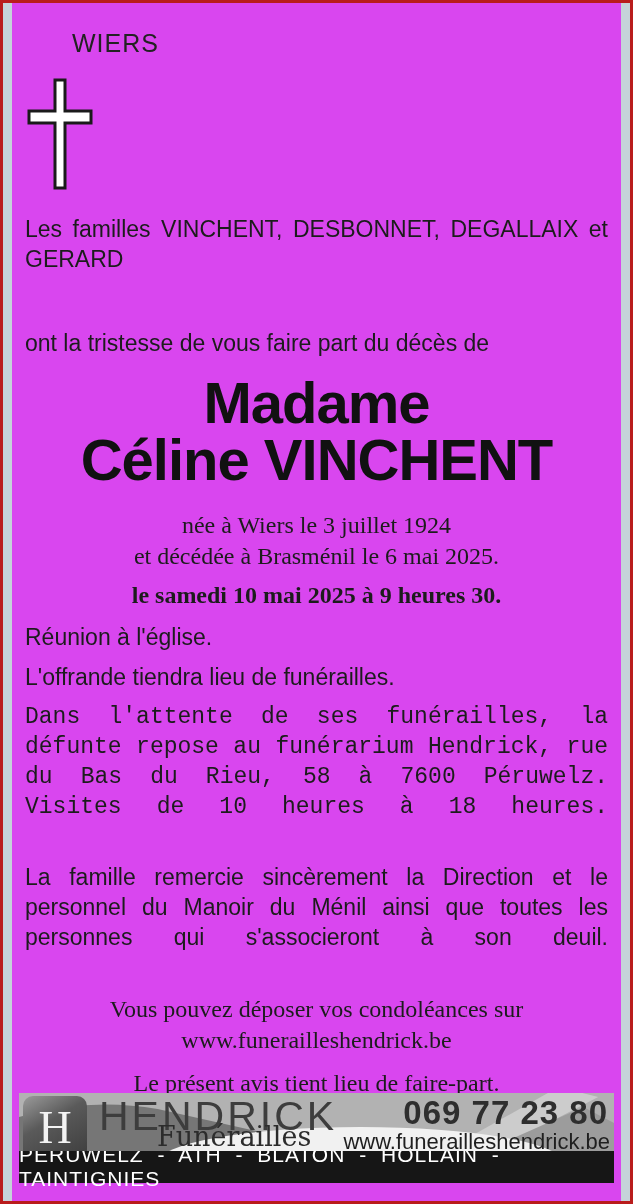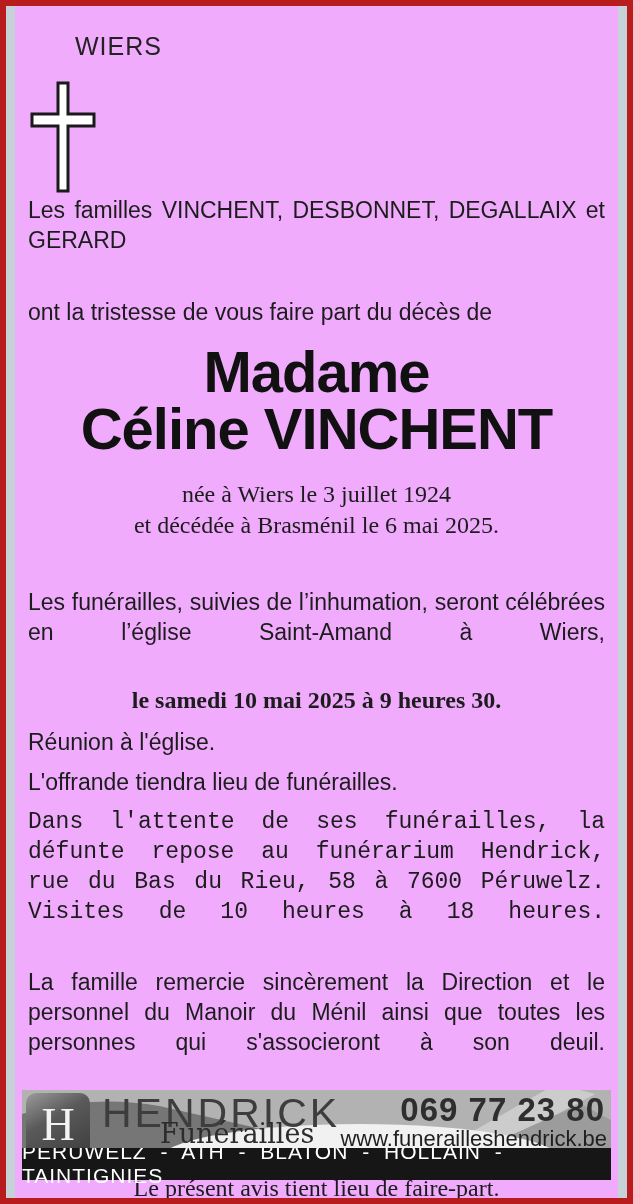--- a/index.html
+++ b/index.html
@@ -1,38 +1,38 @@
 <!DOCTYPE html>
 <html lang="fr"><head>
 <meta charset="utf-8">
 <style>
   html,body{margin:0;padding:0;background:#ffffff;}
   body{width:633px;height:1204px;font-family:"Liberation Sans",sans-serif;color:#1c1c1c;}
 
   .sheet{
     position:relative;width:633px;height:1204px;box-sizing:border-box;
-    border:6px solid #b91c1c;background:#f0abfc;overflow:hidden;
+    border:3px solid #b91c1c;background:#d946ef;overflow:hidden;
   }
   .edge{position:absolute;top:0;bottom:0;width:9px;background:#c5d3d9;z-index:1;}
   .edge-left{left:0;}
   .edge-right{right:0;}
 
   .content{position:absolute;top:0;left:9px;right:9px;bottom:0;padding:0 13px;z-index:2;}
 
   .place{margin:26px 0 0 47px;font-size:25px;letter-spacing:1px;color:#222;}
 
   .cross-wrap{margin:20px 0 0 2px;height:114px;}
 
   p{margin:0;font-size:23px;line-height:30px;color:#1c1c1c;}
   .jst{text-align:justify;text-justify:inter-word;}
   .jst::after{content:"";display:inline-block;width:100%;}
   .ctr{text-align:center;font-family:Liberation Serif, serif;}
 
-  .families{}
-  .intro{margin-top:12px;}
+  .families{margin-top:22px;}
+  .intro{margin-top:24px;}
 
   .title-block{margin-top:16px;text-align:center;font-weight:bold;
     font-size:58px;line-height:57px;letter-spacing:-1px;color:#111;}
 
   .birth-block{margin-top:22px;}
   .birth-block p{font-size:24px;line-height:31px;}
 
   .funeral{margin-top:46px;}
   .datetime{margin-top:8px;font-weight:bold;font-size:24px;}
   .meeting{margin-top:12px;}
@@ -86,21 +86,20 @@
     <div class="title-block">
       <div>Madame</div>
       <div>Céline VINCHENT</div>
     </div>
 
     <div class="birth-block">
       <p class="ctr">née à Wiers le 3 juillet 1924</p>
       <p class="ctr">et décédée à Brasménil le 6 mai 2025.</p>
     </div>
 
-    <p class="jst funeral">Les funérailles, suivies de l’inhumation, seront célébrées en l’église Saint-Amand à Wiers,</p>
     <p class="ctr datetime">le samedi 10 mai 2025 à 9 heures 30.</p>
     <p class="meeting">Réunion à l'église.</p>
     <p class="offering">L'offrande tiendra lieu de funérailles.</p>
     <p class="jst repose">Dans l'attente de ses funérailles, la défunte repose au funérarium Hendrick, rue du Bas du Rieu, 58 à 7600 Péruwelz. Visites de 10 heures à 18 heures.</p>
     <p class="jst thanks">La famille remercie sincèrement la Direction et le personnel du Manoir du Ménil ainsi que toutes les personnes qui s'associeront à son deuil.</p>
 
     <div class="condolences">
       <p class="ctr">Vous pouvez déposer vos condoléances sur</p>
       <p class="ctr">www.funerailleshendrick.be</p>
     </div>

